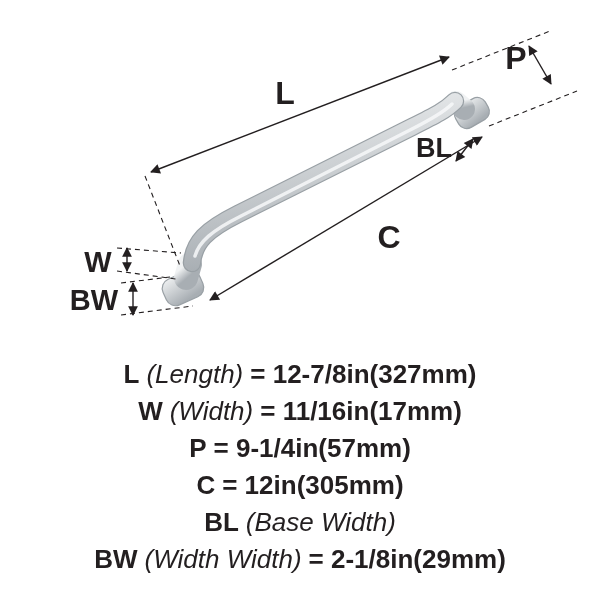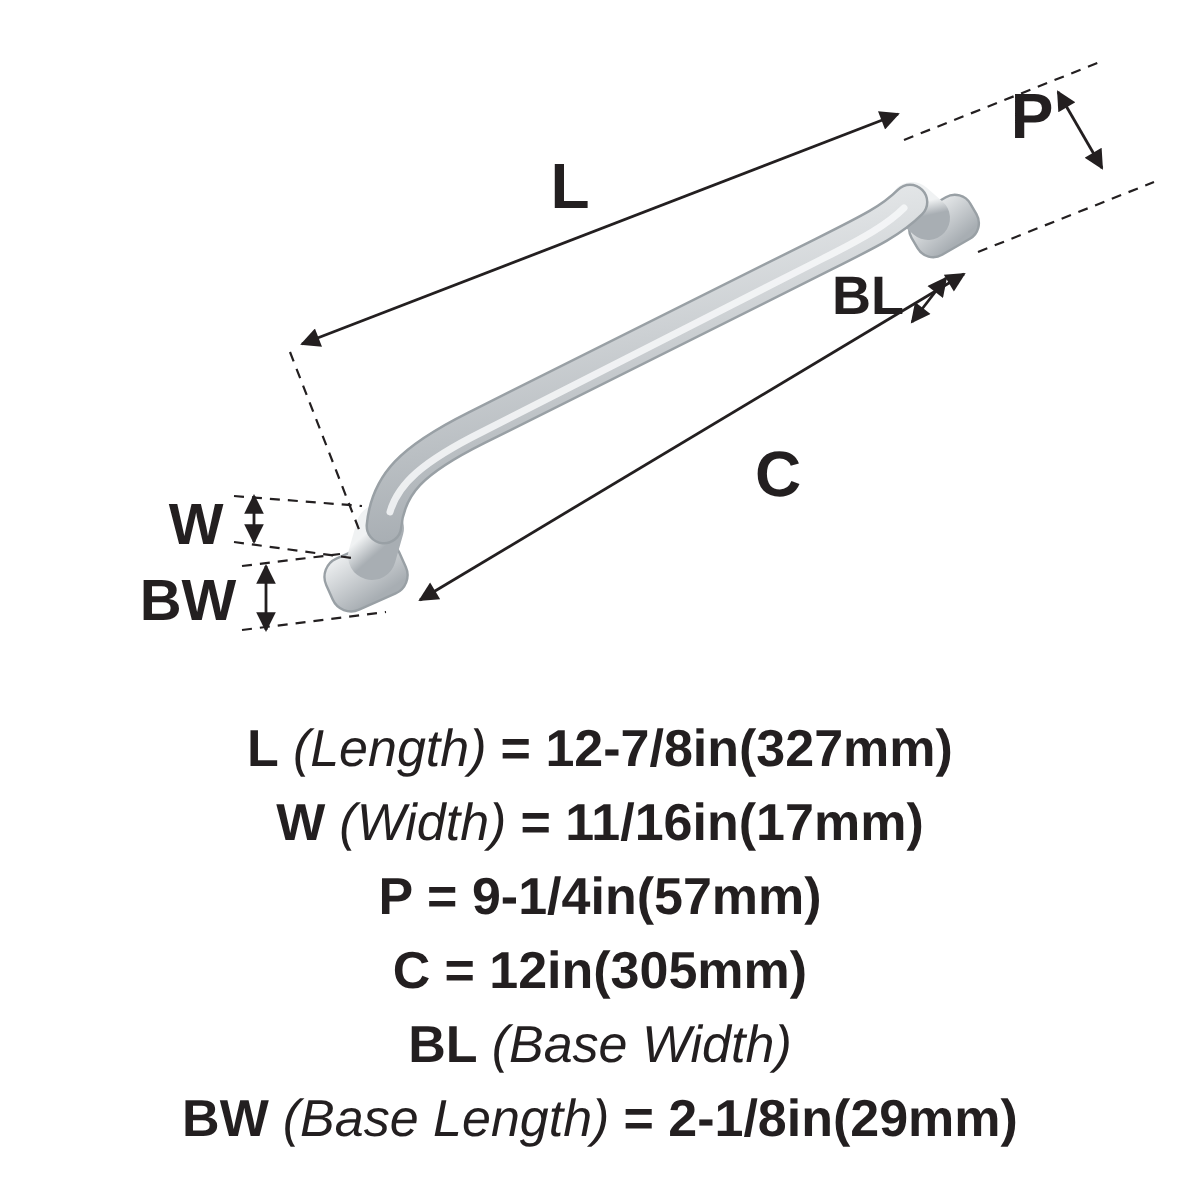--- a/index.html
+++ b/index.html
@@ -134,18 +134,18 @@
     <div class="spec-line">
       <span class="spec-abbr">C</span>
       <span class="spec-value">= 12in(305mm)</span>
     </div>
     <div class="spec-line">
       <span class="spec-abbr">BL</span>
       <span class="spec-desc">(Base Width)</span>
     </div>
     <div class="spec-line">
       <span class="spec-abbr">BW</span>
-      <span class="spec-desc">(Base Length)</span>
+      <span class="spec-desc">(Width Width)</span>
       <span class="spec-value">= 2-1/8in(29mm)</span>
     </div>
   </div>
 
 </div>
 
 </body></html>

